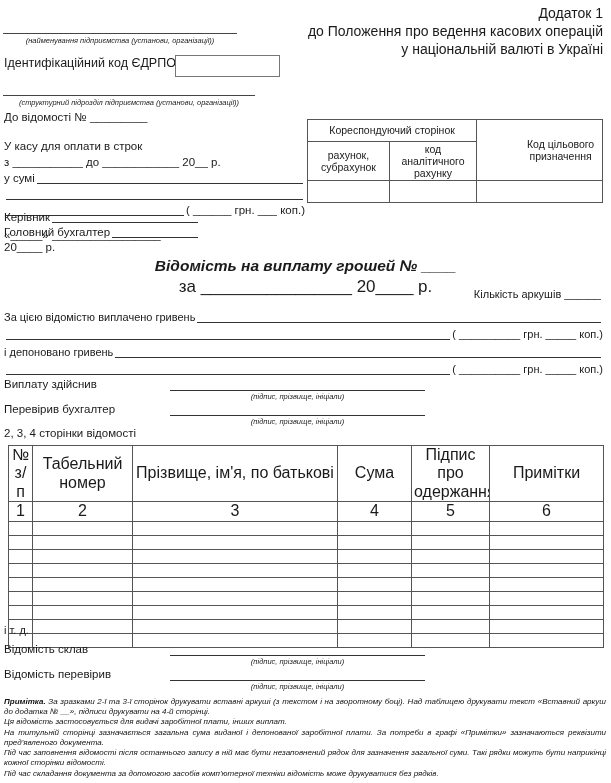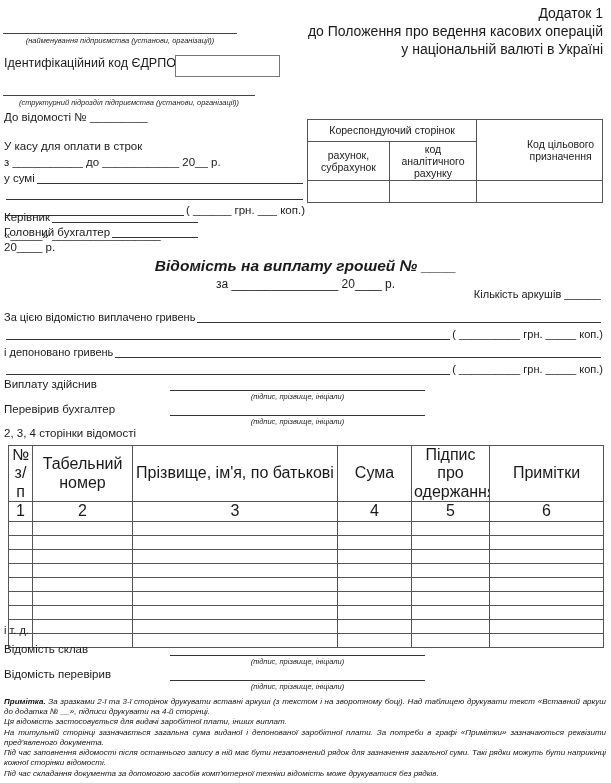--- a/index.html
+++ b/index.html
@@ -27,21 +27,21 @@
   .corr { position:absolute; top:119px; left:307px; width:296px; font-size:10.5px; text-align:center; }
   .corr td { border:1px solid #555; padding:1px 2px; line-height:1.15; vertical-align:middle; }
   .corr .h1 { height:19px; }
   .corr .h2 { height:29px; }
   .corr .empty { height:19px; }
   
   .officials { position:absolute; top:208px; left:4px; width:196px; }
   .officials .fill-row { height:15px; }
   
   .doc-title { position:absolute; top:257px; left:0; width:100%; text-align:center; font-size:15.5px; font-weight:bold;font-style:italic; }
-  .doc-period { position:absolute; top:277px; left:0; width:100%; text-align:center; font-size:12px; }
+  .doc-period { position:absolute; top:277px; left:0; width:100%; text-align:center; font-size:17px; }
   .sheets { position:absolute; top:288px; right:10px; font-size:11px; }
   
   .payment { position:absolute; top:305px; left:4px; right:8px; font-size:11px; }
   .payment .fill-row { height:17.5px; }
   
   .sig-row { position:absolute; left:4px; right:0; height:26px; }
   .sig-label { position:absolute; left:0; top:0; }
   .sig-field { position:absolute; left:166px; top:0; width:255px; }
   .sig-line { border-bottom:1px solid #333; height:12px; }
   .sig-caption { text-align:center; font-size:7.5px; font-style:italic; margin-top:1px; color:#222; }

